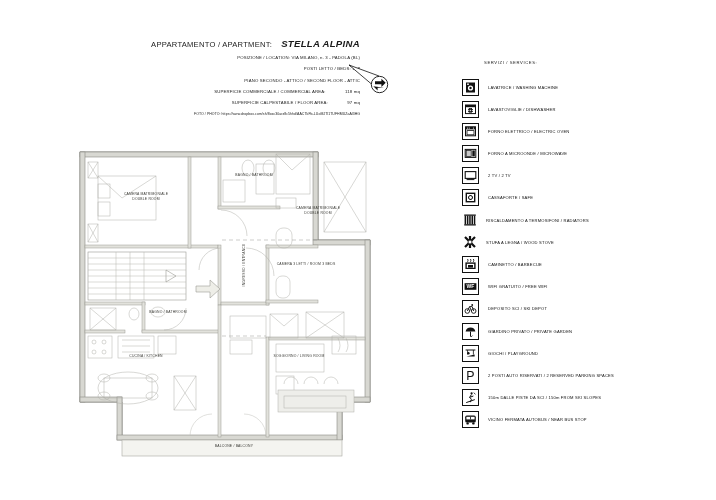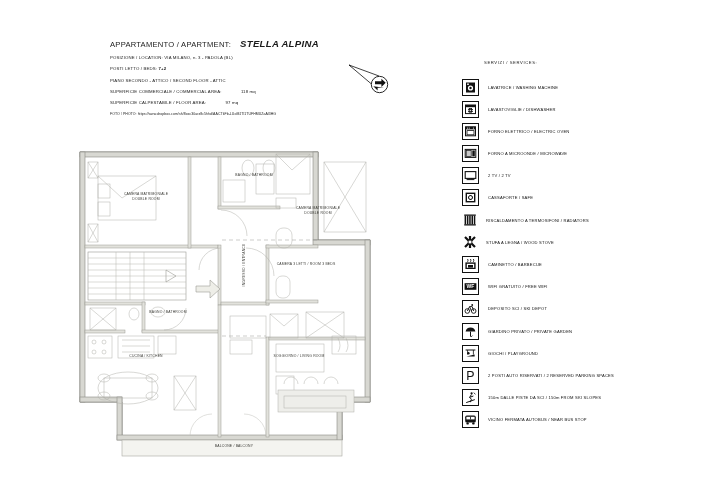--- a/index.html
+++ b/index.html
@@ -1,20 +1,20 @@
 <!DOCTYPE html>
 <html><head>
 <meta charset="utf-8">
 <style>
   html,body{margin:0;padding:0;background:#ffffff;}
   body{width:716px;height:500px;position:relative;overflow:hidden;
        font-family:"Liberation Sans","DejaVu Sans",sans-serif;color:#1a1a1a;}
 
   
-  #header{position:absolute;left:110px;top:38px;width:250px;}
+  #header{position:absolute;left:110px;top:38px;width:250px;text-align:right;}
   #title-row{font-size:7.6px;letter-spacing:.25px;white-space:nowrap;}
   #title-row .lbl{font-weight:400;}
   #title-row .val{font-weight:700;font-style:italic;font-size:9.6px;
                   letter-spacing:.3px;margin-left:9px;}
   .meta{font-size:4.3px;letter-spacing:.15px;white-space:nowrap;
         margin-top:6.2px;color:#222;}
   .meta .b{font-weight:700;}
   .meta .num{display:inline-block;margin-left:18px;}
   #photo-line{font-size:3.5px;letter-spacing:.05px;white-space:nowrap;
               margin-top:7px;color:#222;}

